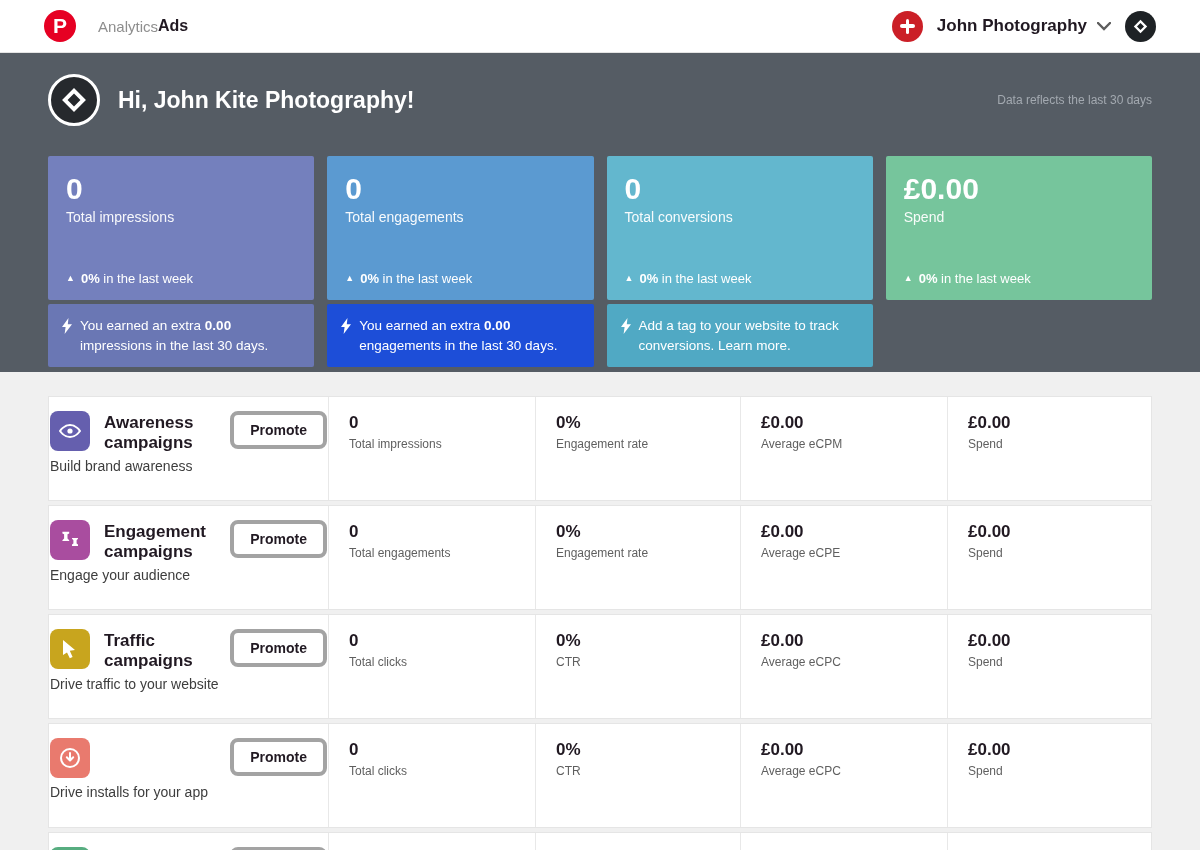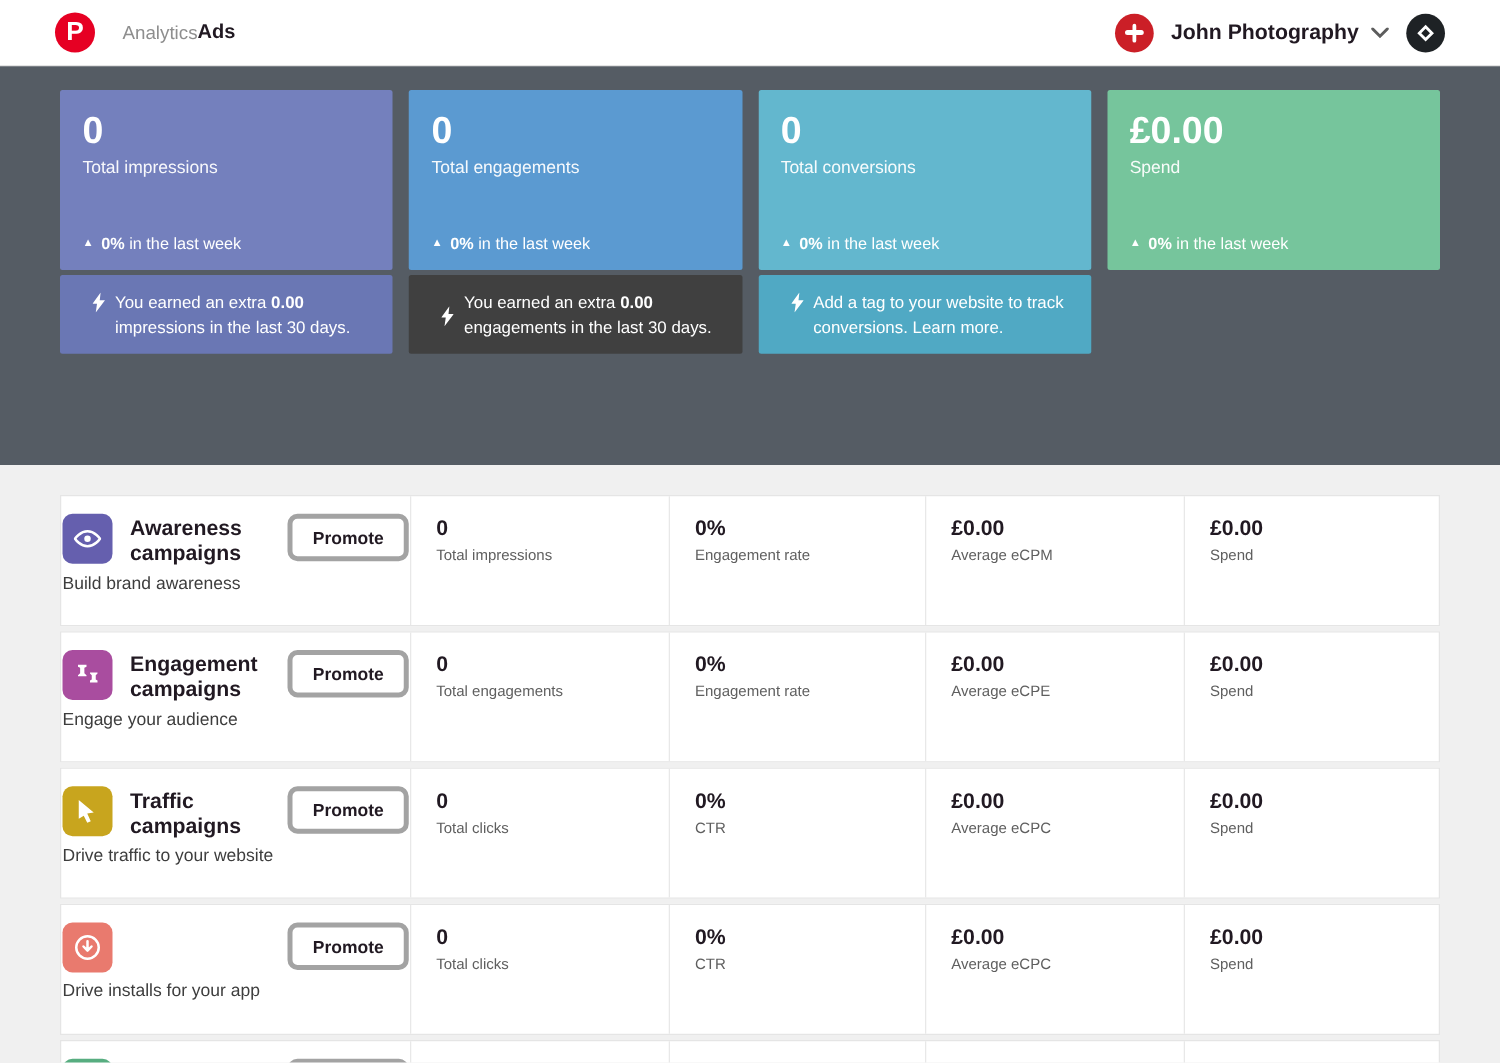--- a/index.html
+++ b/index.html
@@ -37,27 +37,27 @@
 
   .cards { display:grid; grid-template-columns:repeat(4,1fr); gap:13px; }
   .card-main { height:144px; border-radius:2px; color:#fff; padding:16px 18px 14px;
     display:flex; flex-direction:column; }
   .card-value { font-size:30px; font-weight:bold; line-height:1.15; }
   .card-label { font-size:14px; margin-top:2px; opacity:.95; }
   .card-delta { margin-top:auto; font-size:13px; display:flex; align-items:center; gap:6px; }
   .tri { font-size:9px; line-height:1; }
   .bold { font-weight:bold; }
   .card-footer { border-radius:2px; color:#fff; min-height:62px; margin-top:4px;
-    padding:12px 16px 12px 26px; font-size:13.5px; line-height:1.45;
+    padding:12px 16px 12px 14px; font-size:13.5px; line-height:1.45;
     display:flex; gap:8px; }
   .bolt { flex:0 0 auto; margin-top:2px; }
   .link { cursor:pointer; color:#fff; }
 
   .c1-main{background:#7480bd;} .c1-foot{background:#6a77b4;}
-  .c2-main{background:#5b9ad1;} .c2-foot{background:#404040;align-items:center;}
+  .c2-main{background:#5b9ad1;} .c2-foot{background:#1d4ed8;}
   .c3-main{background:#63b7ce;} .c3-foot{background:#50a9c4;}
   .c4-main{background:#76c59c;} .c4-foot{background:#5bb687;}
 
   
   .section { padding:24px 48px 0; }
   .row { background:#fff; border:1px solid #e5e5e5; height:105px; margin-bottom:4px;
     display:grid; grid-template-columns:279px 207px 205px 207px 205px; }
   .cell { padding:14px 1px; }
   .cell.stat { border-left:1px solid #e8e8e8; padding:16px 20px; }
   .info-top { display:flex; align-items:flex-start; }
@@ -91,20 +91,29 @@
     </div>
     <div class="avatar-sm">
       <svg width="15" height="15" viewBox="0 0 20 20">
           <rect x="5.2" y="5.2" width="9.6" height="9.6" fill="none" stroke="#fff" stroke-width="3" transform="rotate(45 10 10)"></rect>
         </svg>
     </div>
   </div>
 </div>
 
 <div class="hero">
+  <div class="hero-top">
+    <div class="avatar-lg">
+      <svg width="26" height="26" viewBox="0 0 20 20">
+          <rect x="5" y="5" width="10" height="10" fill="none" stroke="#fff" stroke-width="3" transform="rotate(45 10 10)"></rect>
+        </svg>
+    </div>
+    <div class="greeting">Hi, John Kite Photography!</div>
+    <div class="hero-note">Data reflects the last 30 days</div>
+  </div>
 
   <div class="cards">
 
     <div>
       <div class="card-main c1-main">
         <div class="card-value">0</div>
         <div class="card-label">Total impressions</div>
         <div class="card-delta">
           <span class="tri">▲</span>
           <span><span class="bold">0%</span><span> in the last week</span></span>

